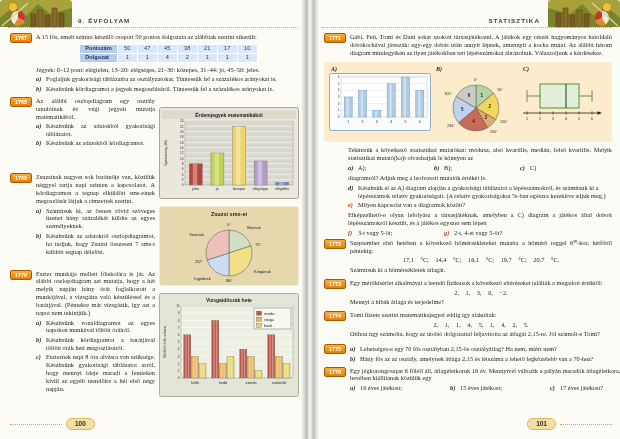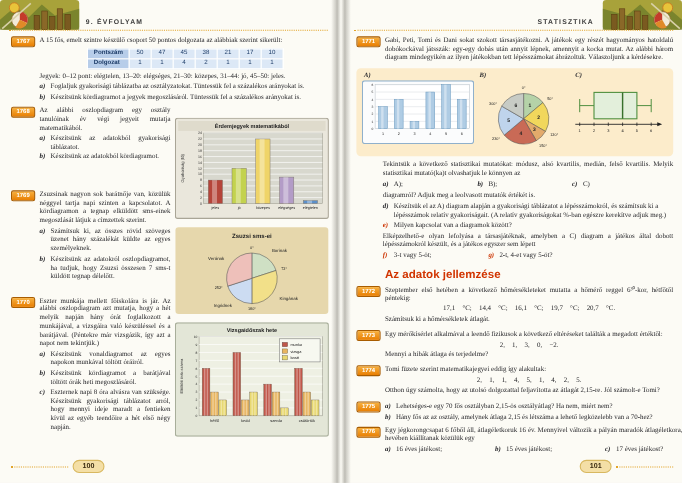--- a/index.html
+++ b/index.html
@@ -465,21 +465,20 @@
               <span class="ltr red">f)</span>
               <span>3-t vagy 5-öt;</span>
             </span>
           <span class="iitem">
               <span class="ltr red">g)</span>
               <span>2-t, 4-et vagy 5-öt?</span>
             </span>
         </div>
       </div>
 
-      <div class="sect">Az adatok jellemzése</div>
 
       <div class="prob">
         <span class="badge">1772</span>
         <div class="pbody">
           <p>Szeptember első hetében a következő hőmérsékleteket mutatta a hőmérő reggel 6³⁰-kor, hétfőtől péntekig:</p>
           <p class="cvals">17,1 °C;  14,4 °C;  16,1 °C;  19,7 °C;  20,7 °C.</p>
           <p>Számítsuk ki a hőmérsékletek átlagát.</p>
         </div>
       </div>
 

